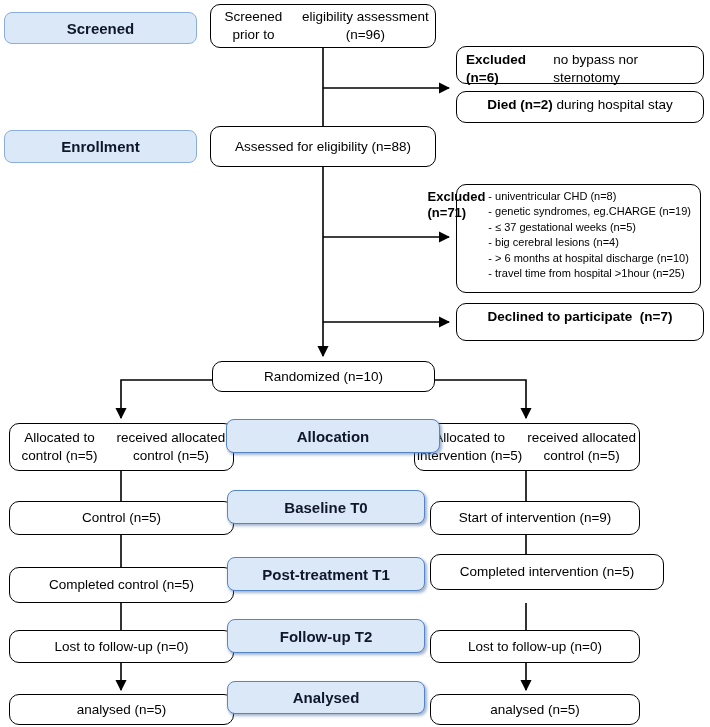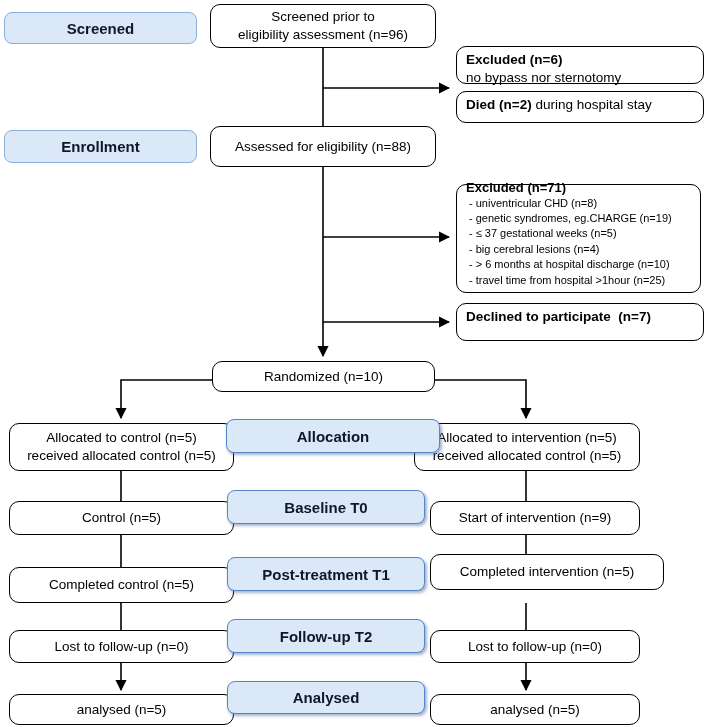--- a/index.html
+++ b/index.html
@@ -3,25 +3,25 @@
 <meta charset="utf-8">
 <style>
   html,body { margin:0; padding:0; background:#ffffff; }
   .canvas {
     position:relative; width:710px; height:727px; background:#ffffff;
     font-family:"Liberation Sans", sans-serif; color:#000; overflow:hidden;
   }
   svg.connectors { position:absolute; left:0; top:0; z-index:1; }
   .box {
     position:absolute; z-index:2; background:#ffffff; border:1.6px solid #000;
-    border-radius:10px; display:flex; flex-direction:column; align-items:center;
+    border-radius:10px; display:flex; flex-direction:row; align-items:center;
     justify-content:center; text-align:center; font-size:13.5px; line-height:1.3;
     box-sizing:border-box;
   }
-  .box.thick { border-width:1.9px;justify-content:space-between; }
+  .box.thick { border-width:1.9px; }
   .box.left-align {
     align-items:flex-start; text-align:left; padding:4px 9px;
   }
   .box .b { font-weight:bold; }
   .itemlist { padding-left:3px; }
   .itemlist div { font-size:11px; line-height:15.4px; white-space:nowrap; }
   .xtitle { font-size:13px; font-weight:bold; line-height:16px; }
   .stage-label {
     position:absolute; z-index:3; background:#dbe8f8; border:1.5px solid #8aaede;
     border-radius:8px; display:flex; align-items:center; justify-content:center;

